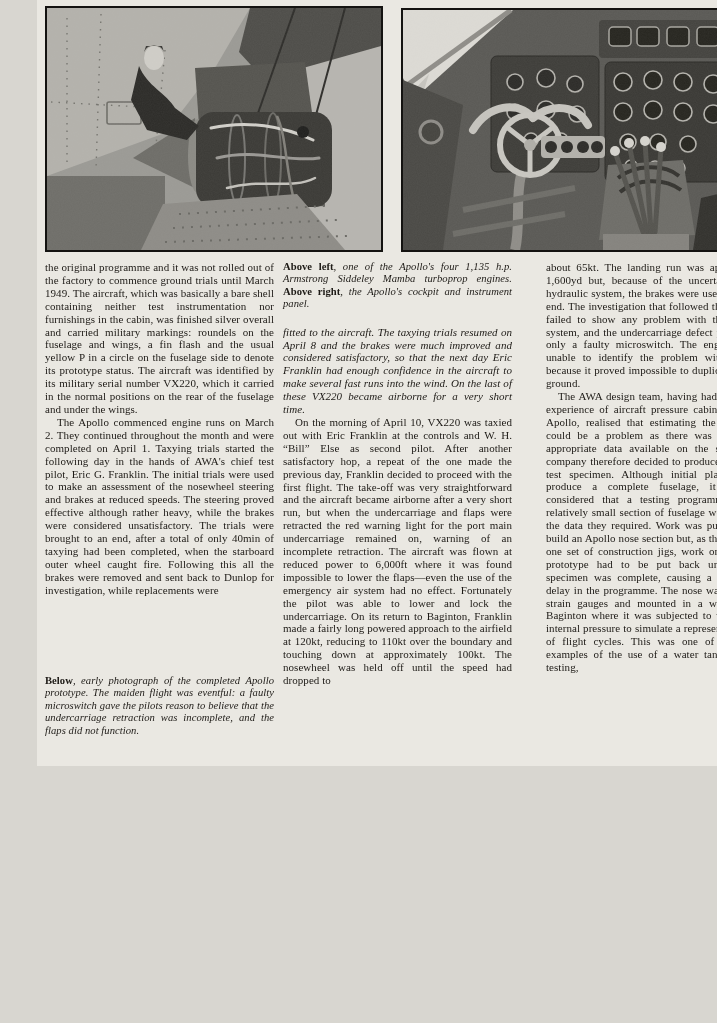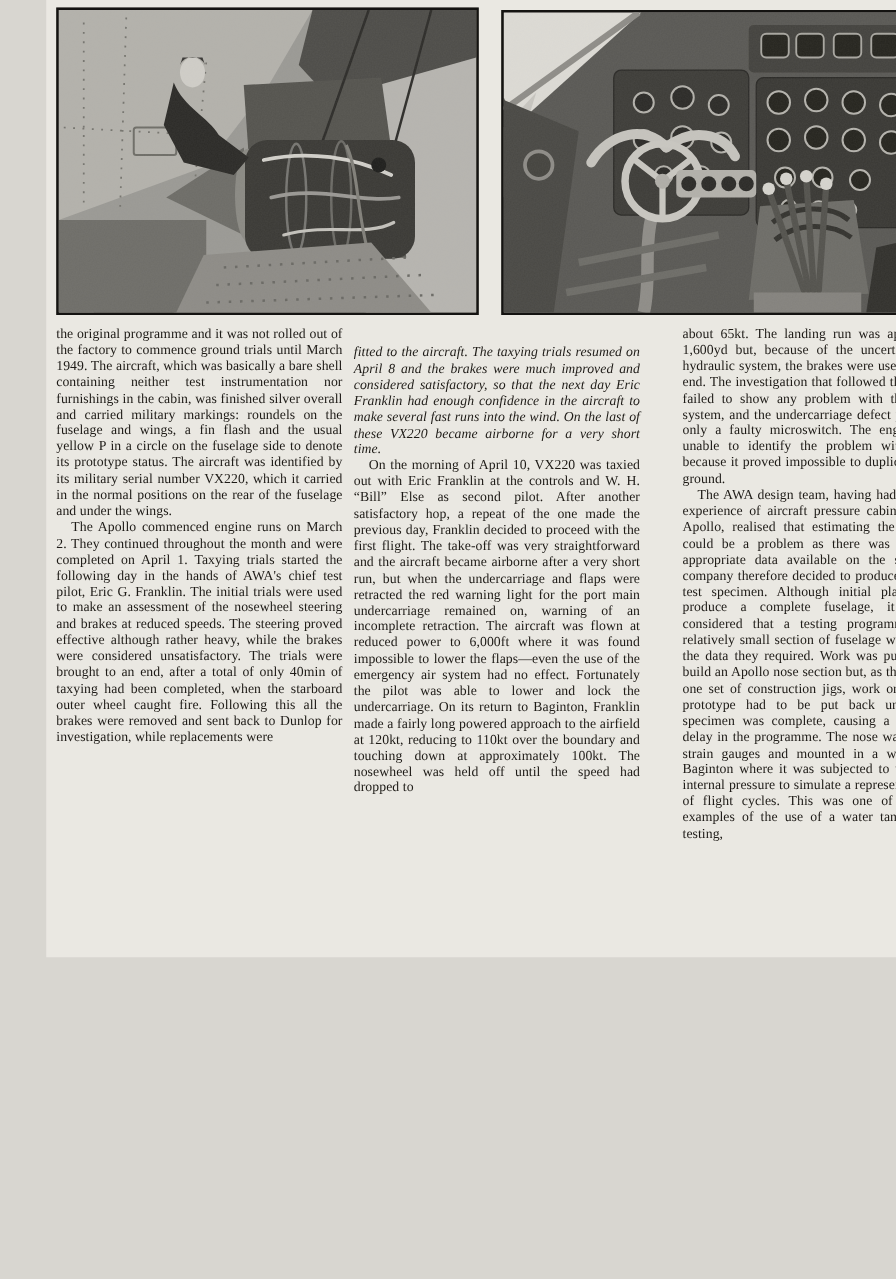--- a/index.html
+++ b/index.html
@@ -175,22 +175,28 @@
       <path d="M60,200 L172,178 M50,224 L162,204" stroke="#6e6d68" stroke-width="6"></path>
       <rect width="342" height="240" filter="url(#grainB)" opacity="0.16"></rect>
     </svg>
   </div>
 
   <div class="col" id="col1">
     <p>the original programme and it was not rolled out of the factory to commence ground trials until March 1949. The aircraft, which was basically a bare shell containing neither test instrumentation nor furnishings in the cabin, was finished silver overall and carried military markings: roundels on the fuselage and wings, a fin flash and the usual yellow P in a circle on the fuselage side to denote its prototype status. The aircraft was identified by its military serial number VX220, which it carried in the normal positions on the rear of the fuselage and under the wings.</p>
     <p class="indent">The Apollo commenced engine runs on March 2. They continued throughout the month and were completed on April 1. Taxying trials started the following day in the hands of AWA's chief test pilot, Eric G. Franklin. The initial trials were used to make an assessment of the nosewheel steering and brakes at reduced speeds. The steering proved effective although rather heavy, while the brakes were considered unsatisfactory. The trials were brought to an end, after a total of only 40min of taxying had been completed, when the starboard outer wheel caught fire. Following this all the brakes were removed and sent back to Dunlop for investigation, while replacements were</p>
   </div>
 
+  <div class="cap" id="cap-below">
+    <b>Below</b><span>, early photograph of the completed Apollo prototype. The maiden flight was eventful: a faulty microswitch gave the pilots reason to believe that the undercarriage retraction was incomplete, and the flaps did not function.</span>
+  </div>
 
   <div class="col" id="col2">
+    <div class="cap">
+      <b>Above left</b><span>, one of the Apollo's four 1,135 h.p. Armstrong Siddeley Mamba turboprop engines. </span><b>Above right</b><span>, the Apollo's cockpit and instrument panel.</span>
+    </div>
     <p class="bodygap">fitted to the aircraft. The taxying trials resumed on April 8 and the brakes were much improved and considered satisfactory, so that the next day Eric Franklin had enough confidence in the aircraft to make several fast runs into the wind. On the last of these VX220 became airborne for a very short time.</p>
     <p class="indent">On the morning of April 10, VX220 was taxied out with Eric Franklin at the controls and W. H. “Bill” Else as second pilot. After another satisfactory hop, a repeat of the one made the previous day, Franklin decided to proceed with the first flight. The take-off was very straightforward and the aircraft became airborne after a very short run, but when the undercarriage and flaps were retracted the red warning light for the port main undercarriage remained on, warning of an incomplete retraction. The aircraft was flown at reduced power to 6,000ft where it was found impossible to lower the flaps—even the use of the emergency air system had no effect. Fortunately the pilot was able to lower and lock the undercarriage. On its return to Baginton, Franklin made a fairly long powered approach to the airfield at 120kt, reducing to 110kt over the boundary and touching down at approximately 100kt. The nosewheel was held off until the speed had dropped to</p>
   </div>
 
   <div class="col" id="col3">
     <p>about 65kt. The landing run was approximately 1,600yd but, because of the uncertainty of the hydraulic system, the brakes were used only at the end. The investigation that followed the first flight failed to show any problem with the hydraulic system, and the undercarriage defect proved to be only a faulty microswitch. The engineers were unable to identify the problem with the flaps because it proved impossible to duplicate it on the ground.</p>
     <p class="indent">The AWA design team, having had no previous experience of aircraft pressure cabins before the Apollo, realised that estimating the fatigue life could be a problem as there was virtually no appropriate data available on the subject. The company therefore decided to produce a structural test specimen. Although initial plans were to produce a complete fuselage, it was later considered that a testing programme using a relatively small section of fuselage would provide the data they required. Work was put in hand to build an Apollo nose section but, as there was only one set of construction jigs, work on the second prototype had to be put back until the test specimen was complete, causing a considerable delay in the programme. The nose was fitted with strain gauges and mounted in a water tank at Baginton where it was subjected to variations of internal pressure to simulate a representative range of flight cycles. This was one of the earliest examples of the use of a water tank in fatigue testing,</p>
   </div>
 
   <div class="photo" id="photo-bottom" role="img" aria-label="Early photograph of the completed Apollo prototype parked on the tarmac">

